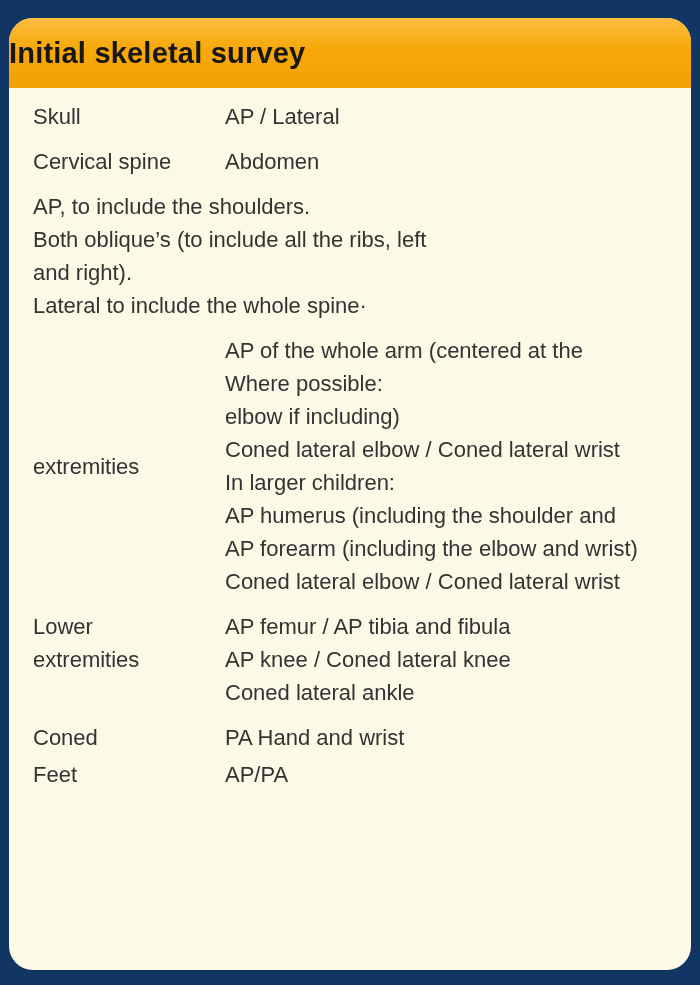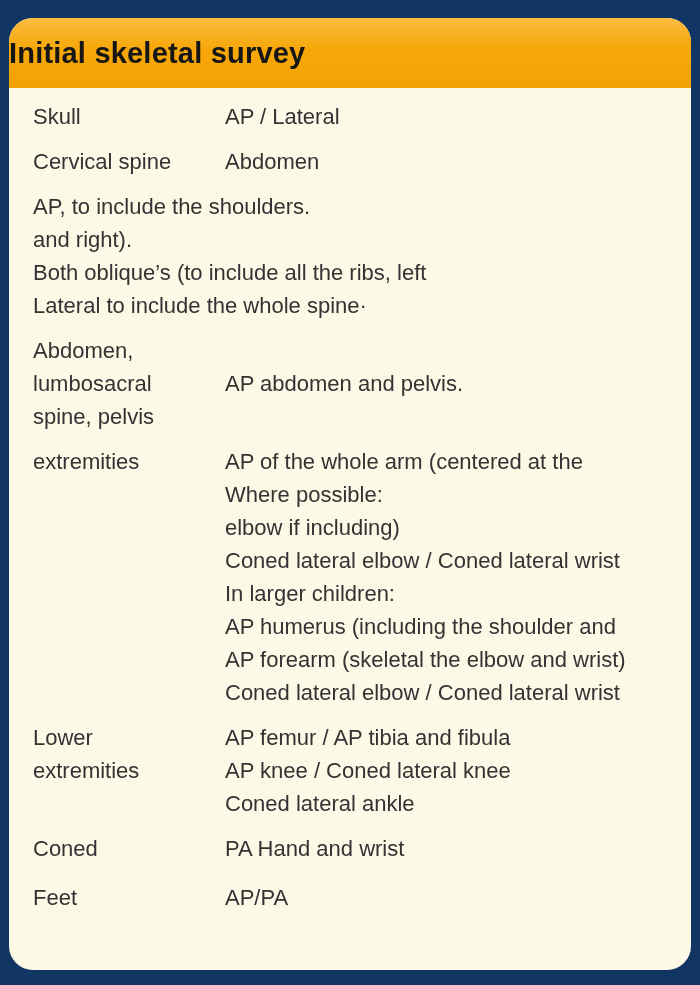--- a/index.html
+++ b/index.html
@@ -39,21 +39,21 @@
   .rows {
     padding: 12px 16px 0 24px;
     color: var(--body-text, #333333);
     font-size: 22px;
   }
   .row {
     display: flex;
     align-items: flex-start;
   }
   .row + .row { margin-top: 12px; }
-  .row:last-child { margin-top: 16px; }
+  .row:last-child { margin-top: 4px; }
   
   .rows .row:nth-child(4) { align-items: center; }
   .row-label {
     flex: 0 0 192px;
     width: 192px;
   }
   .row-value { flex: 1; min-width: 0; }
   .line {
     line-height: 33px;
     white-space: nowrap;
@@ -81,49 +81,39 @@
           <div class="line">Cervical spine</div>
         </div>
     <div class="row-value">
           <div class="line">Abdomen</div>
         </div>
   </div>
 
   <div class="row">
     <div class="row-value">
           <div class="line">AP, to include the shoulders.</div>
+          <div class="line">Both oblique’s (to include all the ribs, left</div>
           <div class="line">and right).</div>
-          <div class="line">Both oblique’s (to include all the ribs, left</div>
           <div class="line">Lateral to include the whole spine·</div>
         </div>
   </div>
 
-  <div class="row">
-    <div class="row-label">
-          <div class="line">Abdomen,</div>
-          <div class="line">lumbosacral</div>
-          <div class="line">spine, pelvis</div>
-        </div>
-    <div class="row-value">
-          <div class="line">AP abdomen and pelvis.</div>
-        </div>
-  </div>
 
   <div class="row">
     <div class="row-label">
           <div class="line">extremities</div>
         </div>
     <div class="row-value">
           <div class="line">AP of the whole arm (centered at the</div>
           <div class="line">Where possible:</div>
           <div class="line">elbow if including)</div>
           <div class="line">Coned lateral elbow / Coned lateral wrist</div>
           <div class="line">In larger children:</div>
           <div class="line">AP humerus (including the shoulder and</div>
-          <div class="line">AP forearm (skeletal the elbow and wrist)</div>
+          <div class="line">AP forearm (including the elbow and wrist)</div>
           <div class="line">Coned lateral elbow / Coned lateral wrist</div>
         </div>
   </div>
 
   <div class="row">
     <div class="row-label">
           <div class="line">Lower</div>
           <div class="line">extremities</div>
         </div>
     <div class="row-value">

